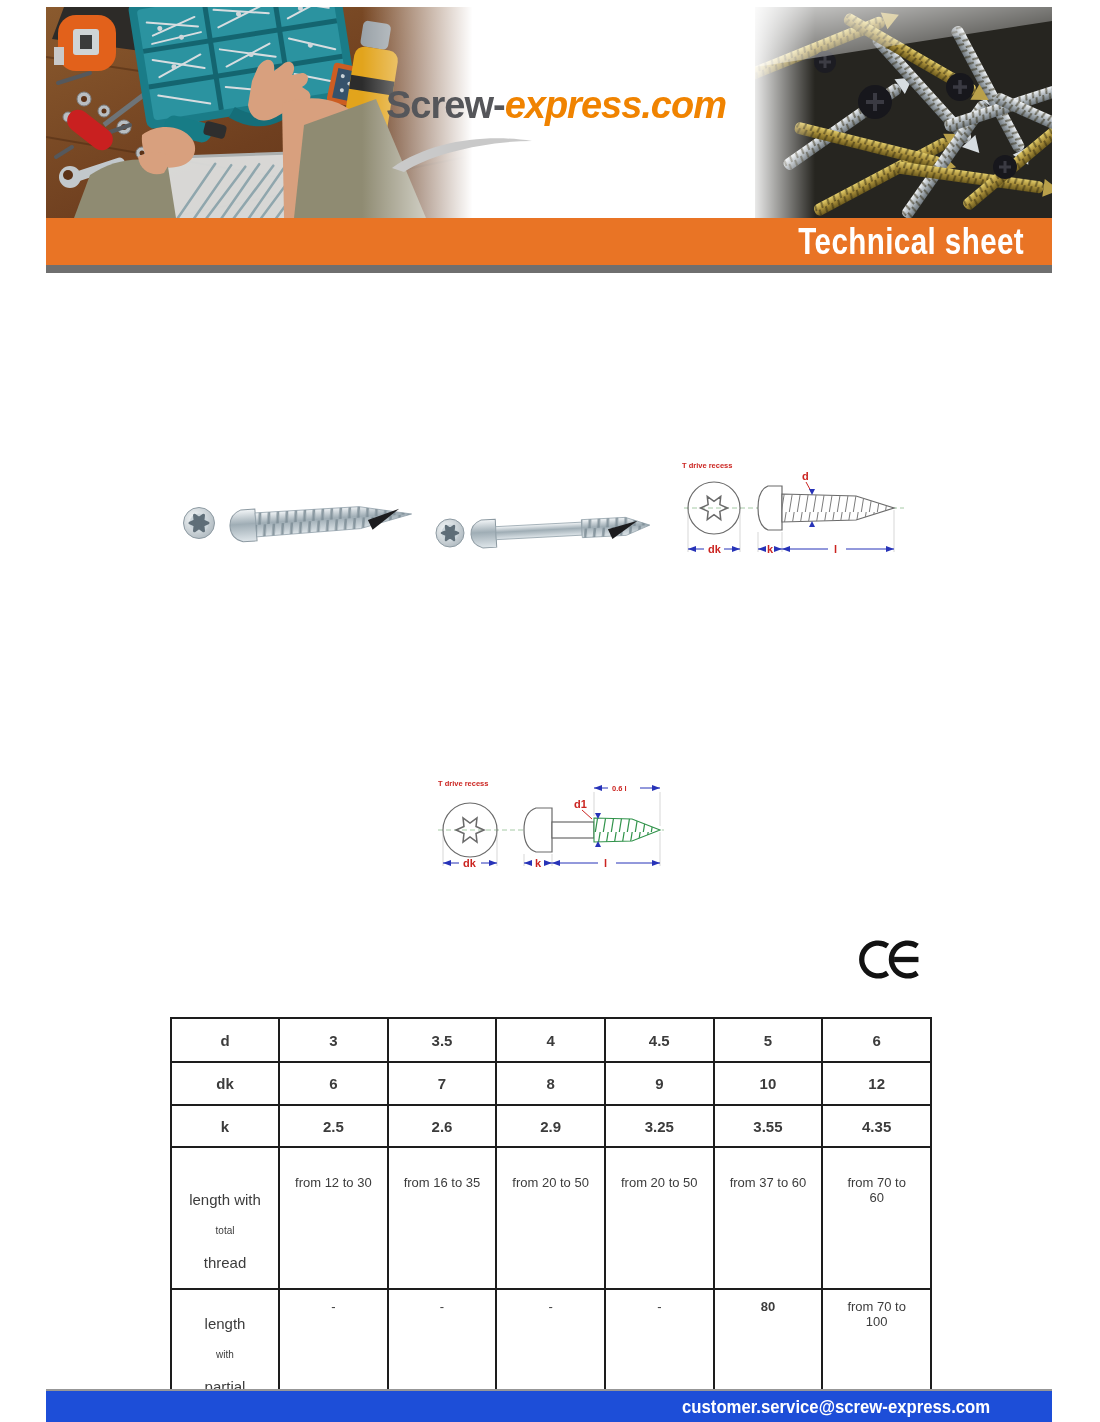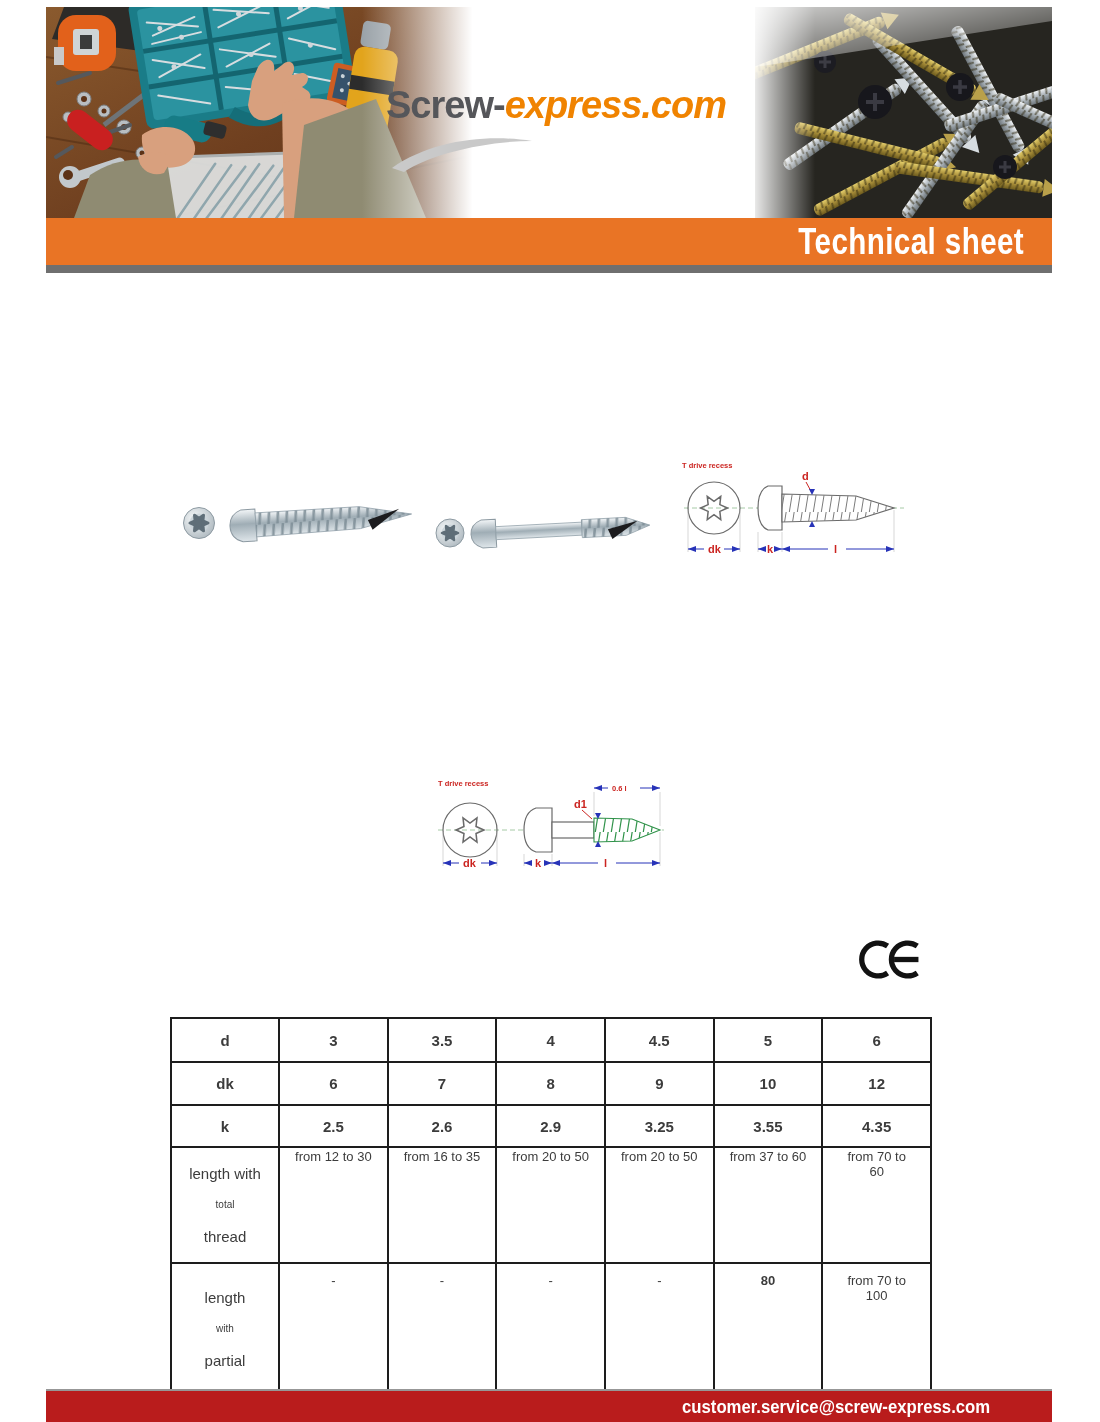--- a/index.html
+++ b/index.html
@@ -31,28 +31,28 @@
   .blu{stroke:#2733b8;}
 
   
   .spec{position:absolute;left:170px;top:1017px;border-collapse:collapse;table-layout:fixed;width:762px;
         color:#3c3c3c;}
   .spec td{border:2px solid #1d1d1d;text-align:center;white-space:pre-line;}
   .spec col.c0{width:108px;}
   .spec tr.r1 td{height:40px;font-weight:bold;font-size:15px;vertical-align:middle;}
   .spec tr.r2 td{height:39px;font-weight:bold;font-size:15px;vertical-align:middle;}
   .spec tr.r3 td{height:38px;font-weight:bold;font-size:15px;vertical-align:middle;}
-  .spec tr.r4 td{height:95px;vertical-align:top;padding-top:1px;font-size:13px;}
+  .spec tr.r4 td{height:95px;vertical-align:top;padding-top:27px;font-size:13px;}
   .spec tr.r5 td{height:100px;vertical-align:top;padding-top:9px;font-size:13px;}
   .lbl-big{font-size:15px;line-height:19px;}
   .lbl-small{font-size:10px;line-height:14px;}
   .v-strong{font-weight:bold;font-size:15px;}
 
   
-  .footer{position:absolute;left:46px;top:1389px;width:1006px;height:33px;background:#b91c1c;
+  .footer{position:absolute;left:46px;top:1389px;width:1006px;height:33px;background:#1d4ed8;
           border-top:2px solid #979797;box-sizing:border-box;text-align:right;}
   .footer .cond{display:inline-block;transform:scaleX(.88);transform-origin:right center;
           color:#ffffff;font-weight:bold;font-size:19px;line-height:31px;margin-right:62px;}
 </style>
 </head>
 <body>
 
 <div class="page">
 
   <div class="photo" style="left:46px;width:446px;">

